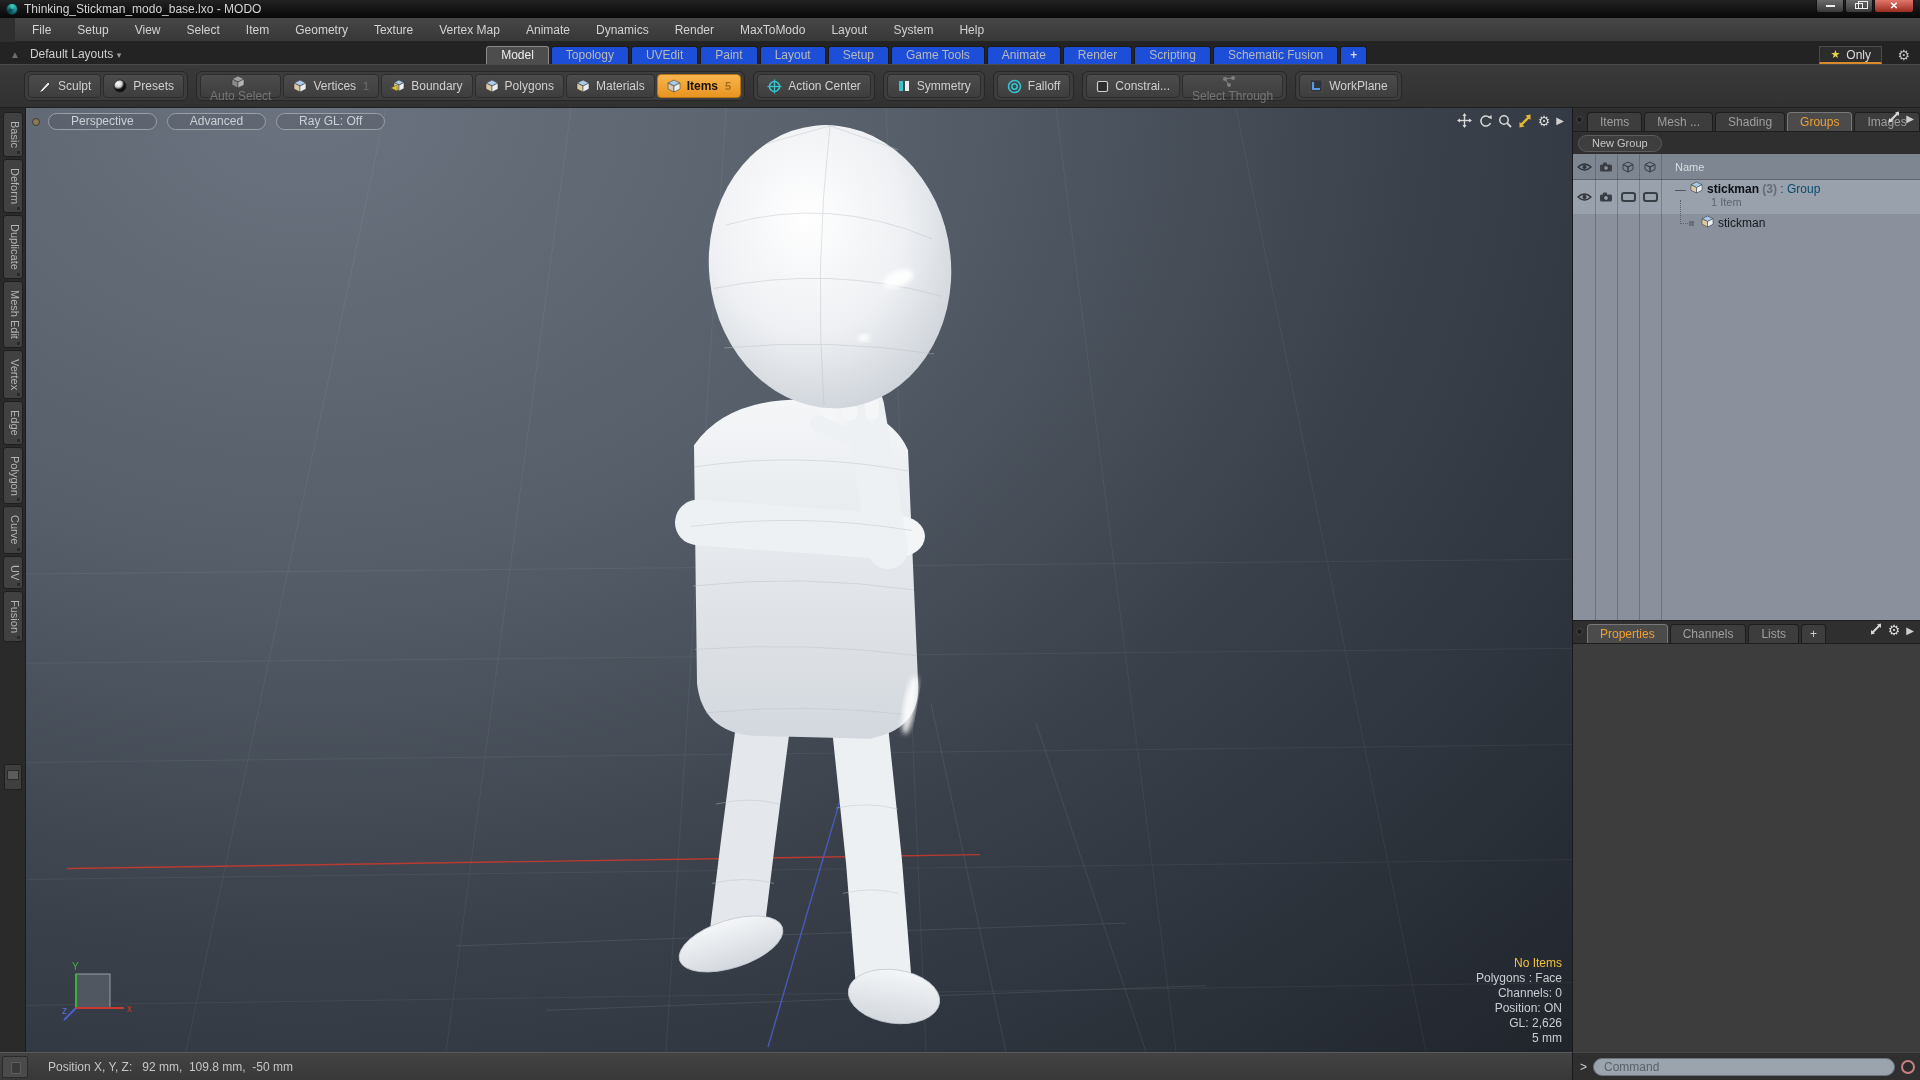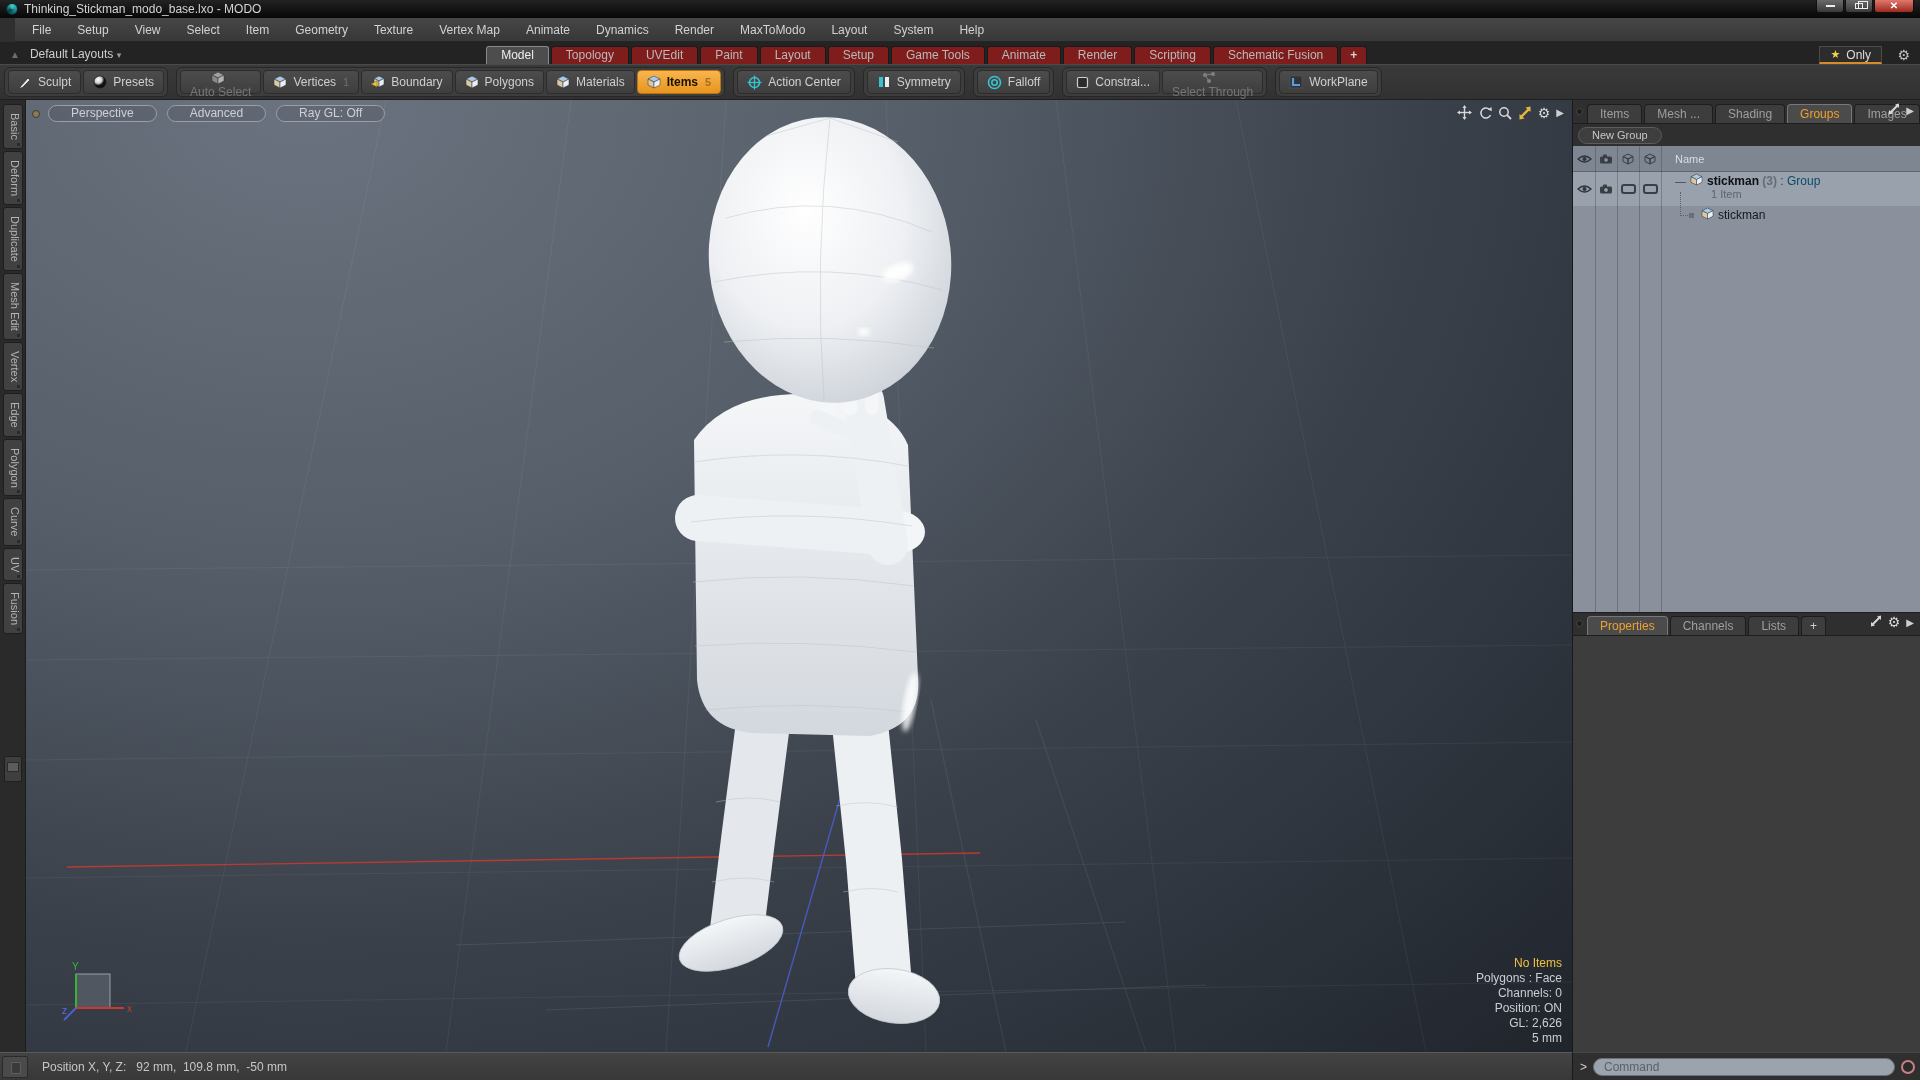--- a/index.html
+++ b/index.html
@@ -29,34 +29,34 @@
   .menubar { height:24px; background:linear-gradient(#464646,#383838); border-bottom:1px solid #242424;
              display:flex; align-items:center; padding-left:4px; flex:0 0 auto;margin-left:15px; }
   .menu-item { color:#d2d2d2; font-size:12px; padding:0 13px; line-height:24px; cursor:default; }
 
   
   .layoutbar { height:22px; background:#232323; display:flex; align-items:flex-end; flex:0 0 auto; position:relative; }
   .home-arrow { color:#6d6d6d; font-size:10px; padding:0 8px 4px 10px; }
   .default-layouts { color:#cfcfcf; font-size:12px; padding:0 10px 3px 2px; cursor:default; }
   .dl-caret { font-size:9px; color:#9a9a9a; }
   .ws-tabs { display:flex; align-items:flex-end; margin-left:355px; }
-  .ws-tab { height:18px; line-height:17px; background:#7f1d1d; color:#b9b9b9; font-size:12px;
+  .ws-tab { height:18px; line-height:17px; background:#1d4ed8; color:#b9b9b9; font-size:12px;
             padding:0 14px; margin-right:2px; border:1px solid #1a1a1a; border-bottom:none;
             border-radius:3px 3px 0 0; cursor:default; }
   .ws-tab.active { background:#4d4d4d; color:#eee; border-color:#8a8a8a; }
   .ws-tab.add { padding:0 9px; color:#d5d5d5; font-weight:bold; }
   .only-btn { position:absolute; right:38px; bottom:0; height:18px; display:flex; align-items:center;
               background:#2c2c2c; border:1px solid #4a4a4a; border-bottom:2px solid #d78b2a;
               padding:0 10px; color:#dcdcdc; font-size:12px; cursor:default; }
   .only-star { color:#e8d44a; margin-right:6px; font-size:11px; }
   .layout-gear { position:absolute; right:10px; bottom:1px; color:#c0c0c0; font-size:14px; cursor:default; }
 
   
-  .toolbar { height:36px; background:linear-gradient(#3a3a3a,#313131); border-top:1px solid #4a4a4a;
-             border-bottom:1px solid #1f1f1f; display:flex; align-items:center; padding-left:4px; flex:0 0 auto; }
+  .toolbar { height:44px; background:linear-gradient(#3a3a3a,#313131); border-top:1px solid #4a4a4a;
+             border-bottom:1px solid #1f1f1f; display:flex; align-items:center; padding-left:24px; flex:0 0 auto; }
   .tb-group { display:flex; align-items:center; background:#3d3d3d; border:1px solid #272727;
               border-radius:6px; padding:2px; margin-right:8px; }
   .tb-btn { display:flex; align-items:center; height:24px; padding:0 9px; margin:0 1px;
             background:linear-gradient(#4c4c4c,#3e3e3e); border:1px solid #2c2c2c; border-radius:4px;
             color:#cfcfcf; font-size:12px; white-space:nowrap; cursor:default; }
   .tb-btn .ico { margin-right:6px; display:inline-flex; }
   .tb-btn.disabled { color:#767676;flex-direction:column; }
   .tb-btn.active { background:linear-gradient(#f8b54e,#e8941f); border-color:#b57613; color:#1a1200; font-weight:bold; }
   .tb-shortcut { margin-left:7px; font-size:11px; color:rgba(220,220,220,0.28); }
   .tb-btn.active .tb-shortcut { color:rgba(90,55,0,0.5); }
@@ -138,21 +138,21 @@
 
   
   .rp-bottom-tabs { height:24px; display:flex; align-items:flex-end; background:#2f2f2f;
                     border-top:1px solid #1d1d1d; border-bottom:1px solid #1d1d1d; position:relative;
                     padding-left:14px; }
   .props-panel { flex:1 1 auto; background:#3d3d3d; }
 
   
   .bottombar { height:28px; display:flex; flex:0 0 auto; }
   .statusbar { flex:1 1 auto; background:linear-gradient(#434343,#383838); border-top:1px solid #5a5a5a;
-               display:flex; align-items:center; }
+               display:flex; align-items:center;gap:6px; }
   .status-box { width:26px; height:22px; margin:0 6px 0 2px; background:#4a4a4a; border:1px solid #2a2a2a;
                 border-radius:2px; position:relative; }
   .status-box:before { content:""; position:absolute; left:8px; top:5px; width:8px; height:10px;
                        background:#3a3a3a; border:1px solid #5d5d5d; }
   .status-text { color:#c6c6c6; font-size:12px; white-space:pre; padding-left:8px; }
   .commandbar { width:348px; background:#2f2f2f; border-left:1px solid #191919; border-top:1px solid #454545;
                 display:flex; align-items:center; padding:0 5px; flex:0 0 auto; }
   .cmd-prompt { color:#cfcfcf; font-size:12px; margin:0 6px 0 2px; }
   .cmd-input { flex:1; height:18px; border-radius:9px; border:1px solid #6a717b; background:#9ba3ad;
                color:#41474f; font-size:12px; padding:0 10px; outline:none; }

